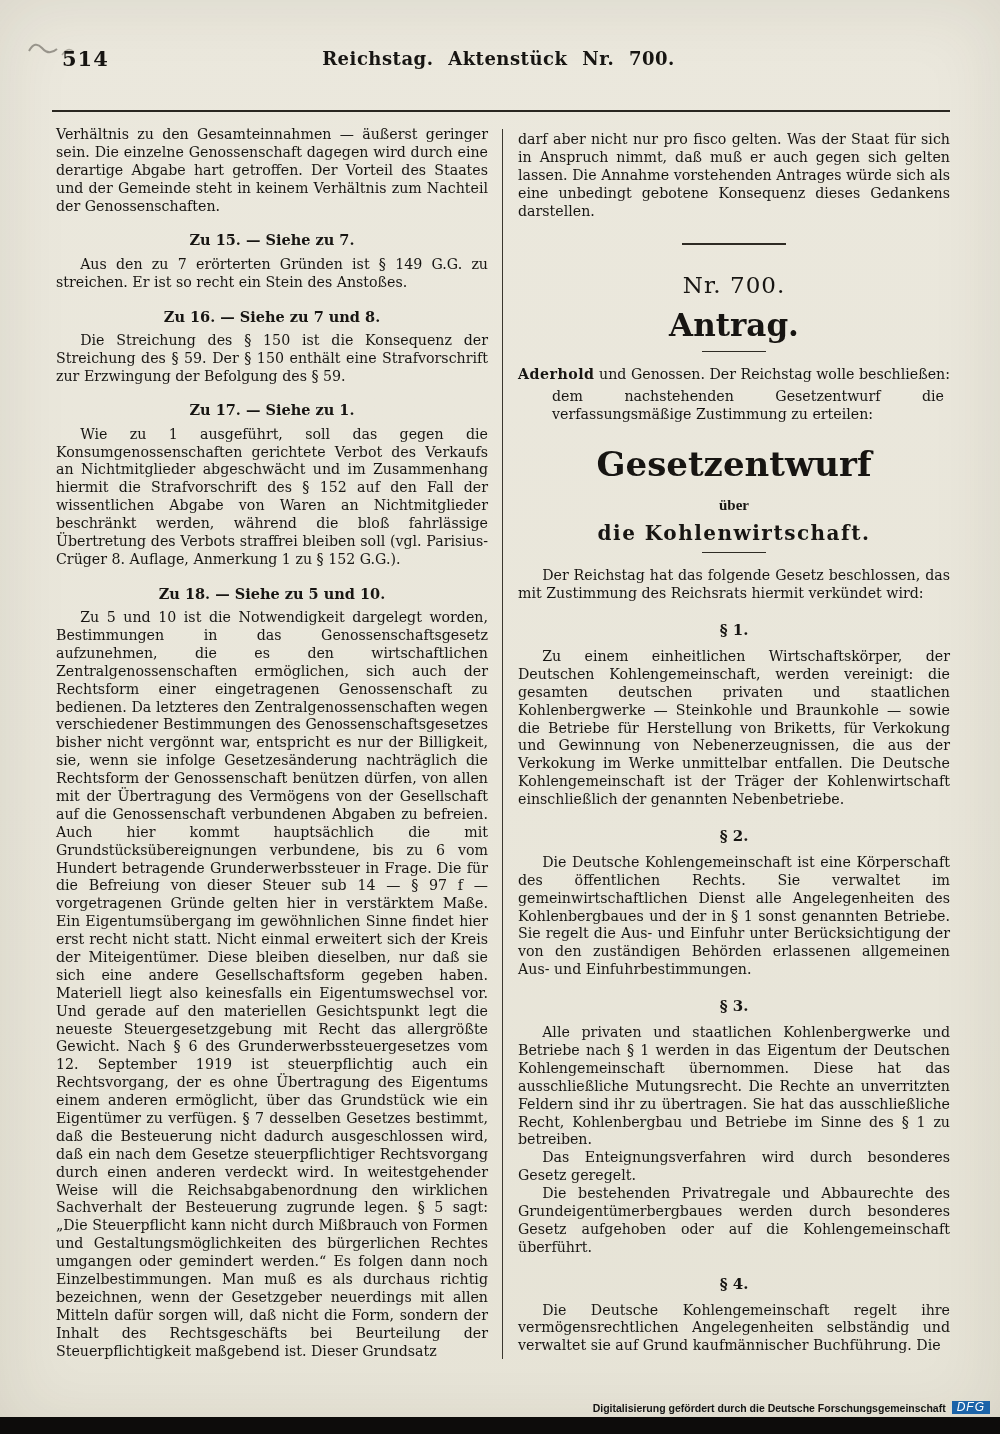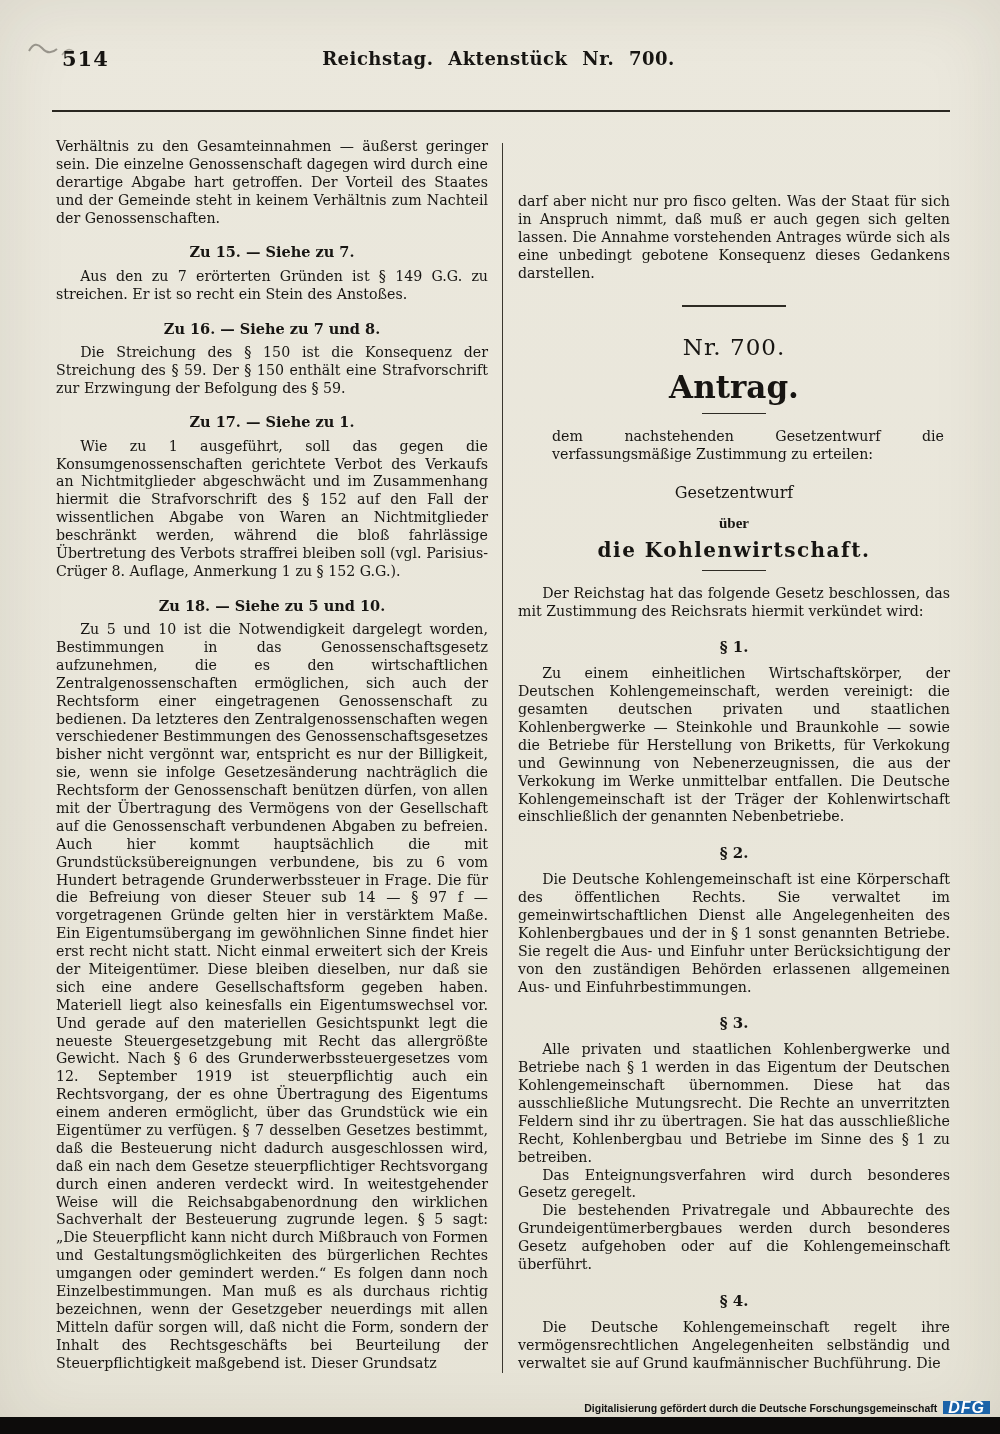--- a/index.html
+++ b/index.html
@@ -20,52 +20,52 @@
   
   .header { position: relative; padding: 68px 52px 0 56px; height: 34px; }
   .page-num { position: absolute; left: 62px; top: 46px; font-size: 21px; font-weight: bold; letter-spacing: 1px; }
   .header-title {
     position: absolute; left: 0; right: 3px; top: 48px;
     text-align: center; font-size: 18px; font-weight: bold; word-spacing: 8px; letter-spacing: .5px;
   }
   .header-rule { margin: 8px 50px 0 52px; border-top: 2.5px solid #2a2721; height: 0; }
 
   
-  .columns { display: flex; padding: 26px 50px 0 56px; align-items: flex-end; }
+  .columns { display: flex; padding: 14px 50px 0 56px; align-items: center; }
   .col { width: 432px; font-size: 14.2px; line-height: 1.26; text-align: justify; hyphens: manual; }
   .col-divider { width: 1px; background: #3a362e; margin: 2px 15px 0 14px; min-height: 1230px; }
 
   
   .blk { margin: 0; }
   .blk.para { text-indent: 1.7em; }
   .blk.para-flush { text-indent: 0; }
   .blk.para-indented { margin: 4px 6px 4px 34px; text-indent: 0; }
   .blk.heading-center { text-align: center; font-weight: bold; font-size: 14.5px; margin: 16px 0 6px; text-indent: 0; }
   .blk.section { text-align: center; font-weight: bold; font-size: 15px; margin: 18px 0 8px; text-indent: 0; }
   .blk.title-lg { text-align: center; font-weight: normal; font-size: 23px; letter-spacing: 1px; margin: 26px 0 6px; text-indent: 0; }
   .blk.title-xl { text-align: center; font-weight: bold; font-size: 31px; margin: 2px 0 4px; text-indent: 0; }
-  .blk.display { text-align: center; font-weight: normal; font-size: 16px; margin: 20px 0 10px; text-indent: 0; }
+  .blk.display { text-align: center; font-weight: bold; font-size: 34px; margin: 20px 0 10px; text-indent: 0; }
   .blk.subtitle { text-align: center; font-weight: bold; font-size: 15px; margin: 8px 0 2px; text-indent: 0; font-family: Liberation Serif, serif; }
   .blk.display-sm { text-align: center; font-weight: bold; font-size: 20px; letter-spacing: 1.5px; margin: 6px 0 4px; text-indent: 0; }
   .rule-block { border-top: 2px solid #2e2b24; width: 110px; margin: 18px auto; }
   .rule-block.rule-short { width: 64px; margin: 6px auto 14px; border-top-width: 1.5px; }
   .rule-block.rule-mid { width: 104px; margin: 22px auto; }
   .blk b { font-weight: bold; letter-spacing: .5px; }
 
   
   .footer { position: absolute; left: 0; right: 0; bottom: 0; }
   .credit-row {
     display: flex; justify-content: flex-end; align-items: center;
     gap: 6px; padding: 0 10px 3px 16px;
     font-family: "Liberation Sans", sans-serif; font-size: 10.5px; font-weight: bold; color: #141414;
   }
   .dfg-logo {
     display: inline-block; background: #1b63a8; color: #fff;
-    font-family: "Liberation Sans", sans-serif; font-style: italic; font-weight: bold;
-    font-size: 16px; line-height: 13px; padding: 0 5px; letter-spacing: 1px;
+    font-family: "Liberation Sans", sans-serif; font-style: italic; font-weight: normal;
+    font-size: 12px; line-height: 13px; padding: 0 5px; letter-spacing: 1px;
   }
   .scan-bar { height: 17px; background: #0d0c0b; }
 </style>
 </head>
 <body>
 
 <div class="page">
 
   <svg class="artifact" width="66" height="26" viewBox="0 0 66 26" aria-hidden="true">
     <path d="M3 15 q 6 -11 13 -3 t 15 1" stroke="#6e6a62" fill="none" stroke-width="2"></path>
@@ -90,20 +90,21 @@
         <div class="blk heading-center">Zu 18. — Siehe zu 5 und 10.</div>
         <div class="blk para">Zu 5 und 10 ist die Notwendigkeit dargelegt worden, Bestimmungen in das Genossenschaftsgesetz aufzunehmen, die es den wirtschaftlichen Zentralgenossenschaften ermöglichen, sich auch der Rechtsform einer eingetragenen Genossenschaft zu bedienen. Da letzteres den Zentralgenossenschaften wegen verschiedener Bestimmungen des Genossenschaftsgesetzes bisher nicht vergönnt war, entspricht es nur der Billigkeit, sie, wenn sie infolge Gesetzesänderung nachträglich die Rechtsform der Genossenschaft benützen dürfen, von allen mit der Übertragung des Vermögens von der Gesellschaft auf die Genossenschaft verbundenen Abgaben zu befreien. Auch hier kommt hauptsächlich die mit Grundstücksübereignungen verbundene, bis zu 6 vom Hundert betragende Grunderwerbssteuer in Frage. Die für die Befreiung von dieser Steuer sub 14 — § 97 f — vorgetragenen Gründe gelten hier in verstärktem Maße. Ein Eigentumsübergang im gewöhnlichen Sinne findet hier erst recht nicht statt. Nicht einmal erweitert sich der Kreis der Miteigentümer. Diese bleiben dieselben, nur daß sie sich eine andere Gesellschaftsform gegeben haben. Materiell liegt also keinesfalls ein Eigentumswechsel vor. Und gerade auf den materiellen Gesichtspunkt legt die neueste Steuergesetzgebung mit Recht das allergrößte Gewicht. Nach § 6 des Grunderwerbssteuergesetzes vom 12. September 1919 ist steuerpflichtig auch ein Rechtsvorgang, der es ohne Übertragung des Eigentums einem anderen ermöglicht, über das Grundstück wie ein Eigentümer zu verfügen. § 7 desselben Gesetzes bestimmt, daß die Besteuerung nicht dadurch ausgeschlossen wird, daß ein nach dem Gesetze steuerpflichtiger Rechtsvorgang durch einen anderen verdeckt wird. In weitestgehender Weise will die Reichsabgabenordnung den wirklichen Sachverhalt der Besteuerung zugrunde legen. § 5 sagt: „Die Steuerpflicht kann nicht durch Mißbrauch von Formen und Gestaltungsmöglichkeiten des bürgerlichen Rechtes umgangen oder gemindert werden.“ Es folgen dann noch Einzelbestimmungen. Man muß es als durchaus richtig bezeichnen, wenn der Gesetzgeber neuerdings mit allen Mitteln dafür sorgen will, daß nicht die Form, sondern der Inhalt des Rechtsgeschäfts bei Beurteilung der Steuerpflichtigkeit maßgebend ist. Dieser Grundsatz</div>
       </section>
     <div class="col-divider"></div>
     <section class="col" id="right-col">
         <div class="blk para-flush">darf aber nicht nur pro fisco gelten. Was der Staat für sich in Anspruch nimmt, daß muß er auch gegen sich gelten lassen. Die Annahme vorstehenden Antrages würde sich als eine unbedingt gebotene Konsequenz dieses Gedankens darstellen.</div>
         <div class="rule-block rule-mid"></div>
         <div class="blk title-lg">Nr. 700.</div>
         <div class="blk title-xl">Antrag.</div>
         <div class="rule-block rule-short"></div>
+        <div class="blk para-flush"><b>Aderhold</b> <span>und Genossen. Der Reichstag wolle beschließen:</span></div>
         <div class="blk para-indented">dem nachstehenden Gesetzentwurf die verfassungsmäßige Zustimmung zu erteilen:</div>
         <div class="blk display">Gesetzentwurf</div>
         <div class="blk subtitle">über</div>
         <div class="blk display-sm">die Kohlenwirtschaft.</div>
         <div class="rule-block rule-short"></div>
         <div class="blk para">Der Reichstag hat das folgende Gesetz beschlossen, das mit Zustimmung des Reichsrats hiermit verkündet wird:</div>
         <div class="blk section">§ 1.</div>
         <div class="blk para">Zu einem einheitlichen Wirtschaftskörper, der Deutschen Kohlengemeinschaft, werden vereinigt: die gesamten deutschen privaten und staatlichen Kohlenbergwerke — Steinkohle und Braunkohle — sowie die Betriebe für Herstellung von Briketts, für Verkokung und Gewinnung von Nebenerzeugnissen, die aus der Verkokung im Werke unmittelbar entfallen. Die Deutsche Kohlengemeinschaft ist der Träger der Kohlenwirtschaft einschließlich der genannten Nebenbetriebe.</div>
         <div class="blk section">§ 2.</div>
         <div class="blk para">Die Deutsche Kohlengemeinschaft ist eine Körperschaft des öffentlichen Rechts. Sie verwaltet im gemeinwirtschaftlichen Dienst alle Angelegenheiten des Kohlenbergbaues und der in § 1 sonst genannten Betriebe. Sie regelt die Aus- und Einfuhr unter Berücksichtigung der von den zuständigen Behörden erlassenen allgemeinen Aus- und Einfuhrbestimmungen.</div>

